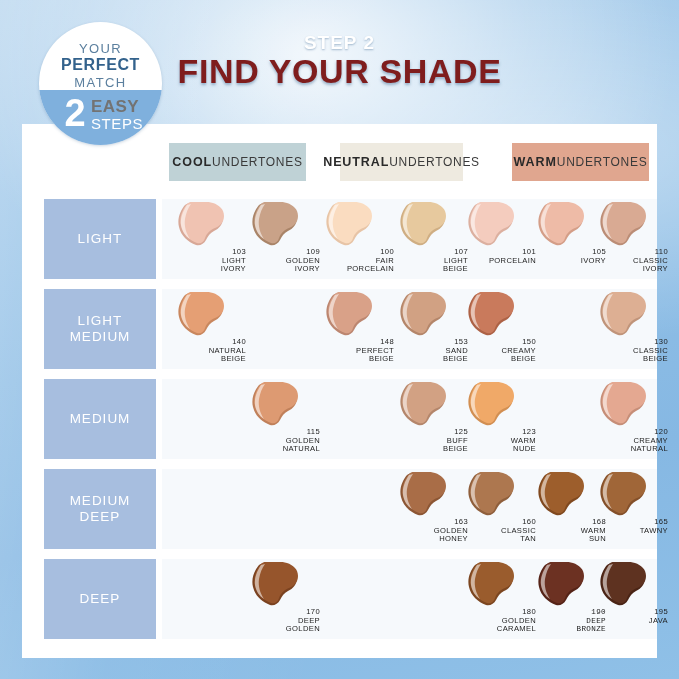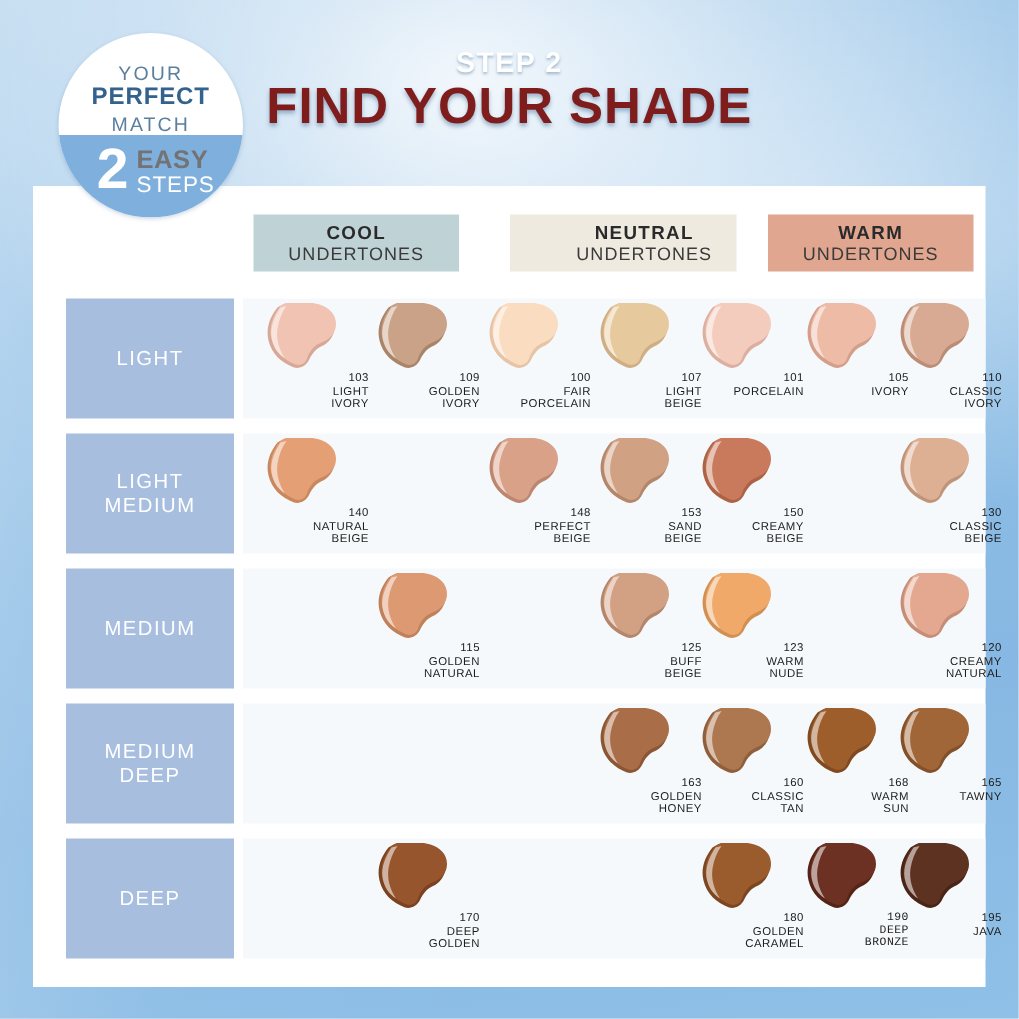--- a/index.html
+++ b/index.html
@@ -73,26 +73,26 @@
 
   
   #card{
     position:absolute;left:22px;top:124px;width:635px;height:534px;
     background:#ffffff;
   }
 
   
   .ut{
     position:absolute;top:19px;height:38px;
-    display:flex;flex-direction:column;align-items:center;justify-content:center;
+    display:flex;flex-direction:row;align-items:center;justify-content:center;
   }
   .ut .t1{font-size:12.5px;font-weight:bold;color:#2a2a2a;letter-spacing:0.9px;line-height:14px;}
   .ut .t2{font-size:12px;color:#3a3a3a;letter-spacing:0.7px;line-height:14px;}
   #ut-cool   {left:147px;width:137px;background:#bfd2d6;}
-  #ut-neutral{left:318px;width:123px;background:#eeeae0;padding-left:28px;}
+  #ut-neutral{left:318px;width:123px;background:#eeeae0;}
   #ut-warm   {left:490px;width:137px;background:#e0a68f;}
 
   
   .row{position:absolute;left:0;width:635px;height:80px;}
   .row-label{
     position:absolute;left:22px;top:0;width:112px;height:80px;
     background:#a7bedf;color:#ffffff;
     display:flex;align-items:center;justify-content:center;text-align:center;
     font-size:13.5px;letter-spacing:1.0px;line-height:16px;
   }

